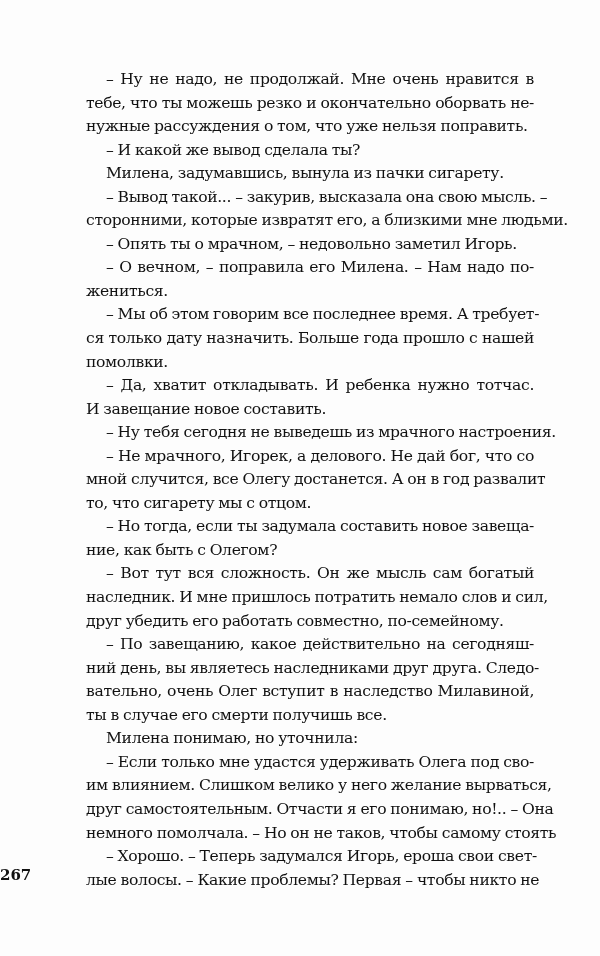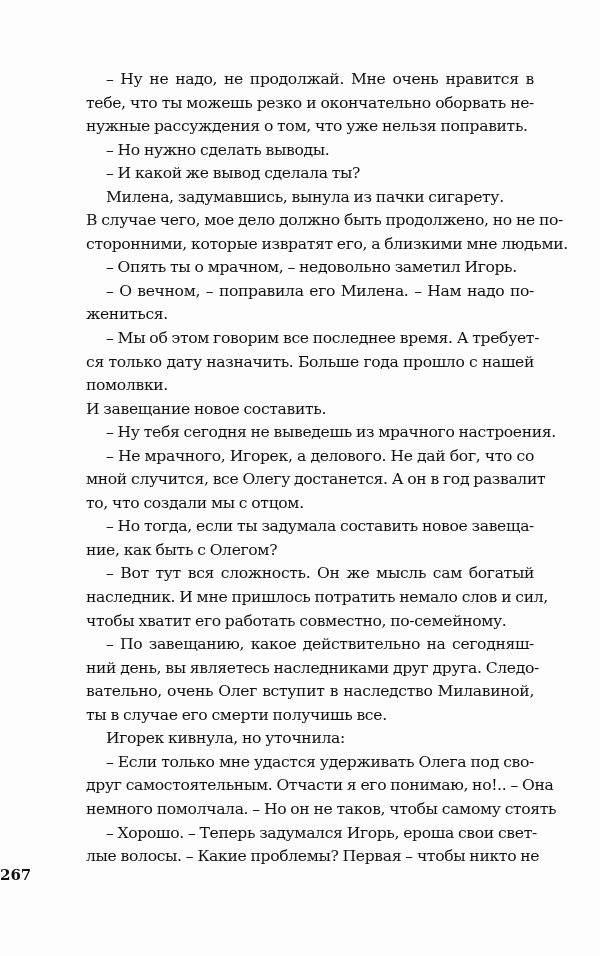--- a/index.html
+++ b/index.html
@@ -52,46 +52,47 @@
       color: #111111;
     }
   </style>
 </head>
 <body>
 
 <div class="page" id="page-text">
     <span class="line indent">– Ну не надо, не продолжай. Мне очень нравится в</span>
     <span class="line">тебе, что ты можешь резко и окончательно оборвать не-</span>
     <span class="line last">нужные рассуждения о том, что уже нельзя поправить.</span>
-    <span class="line indent last">– Но нужно сделать выводы.</span>
     <span class="line indent last">– И какой же вывод сделала ты?</span>
     <span class="line indent last">Милена, задумавшись, вынула из пачки сигарету.</span>
-    <span class="line">В случае чего, мое дело должно быть продолжено, но не по-</span>
+    <span class="line indent">– Вывод такой... – закурив, высказала она свою мысль. –</span>
     <span class="line last">сторонними, которые извратят его, а близкими мне людьми.</span>
     <span class="line indent last">– Опять ты о мрачном, – недовольно заметил Игорь.</span>
     <span class="line indent">– О вечном, – поправила его Милена. – Нам надо по-</span>
     <span class="line last">жениться.</span>
     <span class="line indent">– Мы об этом говорим все последнее время. А требует-</span>
     <span class="line">ся только дату назначить. Больше года прошло с нашей</span>
     <span class="line last">помолвки.</span>
+    <span class="line indent">– Да, хватит откладывать. И ребенка нужно тотчас.</span>
     <span class="line last">И завещание новое составить.</span>
     <span class="line indent last">– Ну тебя сегодня не выведешь из мрачного настроения.</span>
     <span class="line indent">– Не мрачного, Игорек, а делового. Не дай бог, что со</span>
     <span class="line">мной случится, все Олегу достанется. А он в год развалит</span>
-    <span class="line last">то, что создали мы с отцом.</span>
+    <span class="line last">то, что сигарету мы с отцом.</span>
     <span class="line indent">– Но тогда, если ты задумала составить новое завеща-</span>
     <span class="line last">ние, как быть с Олегом?</span>
     <span class="line indent">– Вот тут вся сложность. Он же мысль сам богатый</span>
     <span class="line">наследник. И мне пришлось потратить немало слов и сил,</span>
-    <span class="line last">чтобы хватит его работать совместно, по-семейному.</span>
+    <span class="line last">друг убедить его работать совместно, по-семейному.</span>
     <span class="line indent">– По завещанию, какое действительно на сегодняш-</span>
     <span class="line">ний день, вы являетесь наследниками друг друга. Следо-</span>
     <span class="line">вательно, очень Олег вступит в наследство Милавиной,</span>
     <span class="line last">ты в случае его смерти получишь все.</span>
-    <span class="line indent last">Игорек кивнула, но уточнила:</span>
+    <span class="line indent last">Милена понимаю, но уточнила:</span>
     <span class="line indent">– Если только мне удастся удерживать Олега под сво-</span>
+    <span class="line">им влиянием. Слишком велико у него желание вырваться,</span>
     <span class="line">друг самостоятельным. Отчасти я его понимаю, но!.. – Она</span>
     <span class="line">немного помолчала. – Но он не таков, чтобы самому стоять</span>
     <span class="line indent">– Хорошо. – Теперь задумался Игорь, ероша свои свет-</span>
     <span class="line">лые волосы. – Какие проблемы? Первая – чтобы никто не</span>
   </div>
 
 <div class="page-number">267</div>
 
 </body></html>

